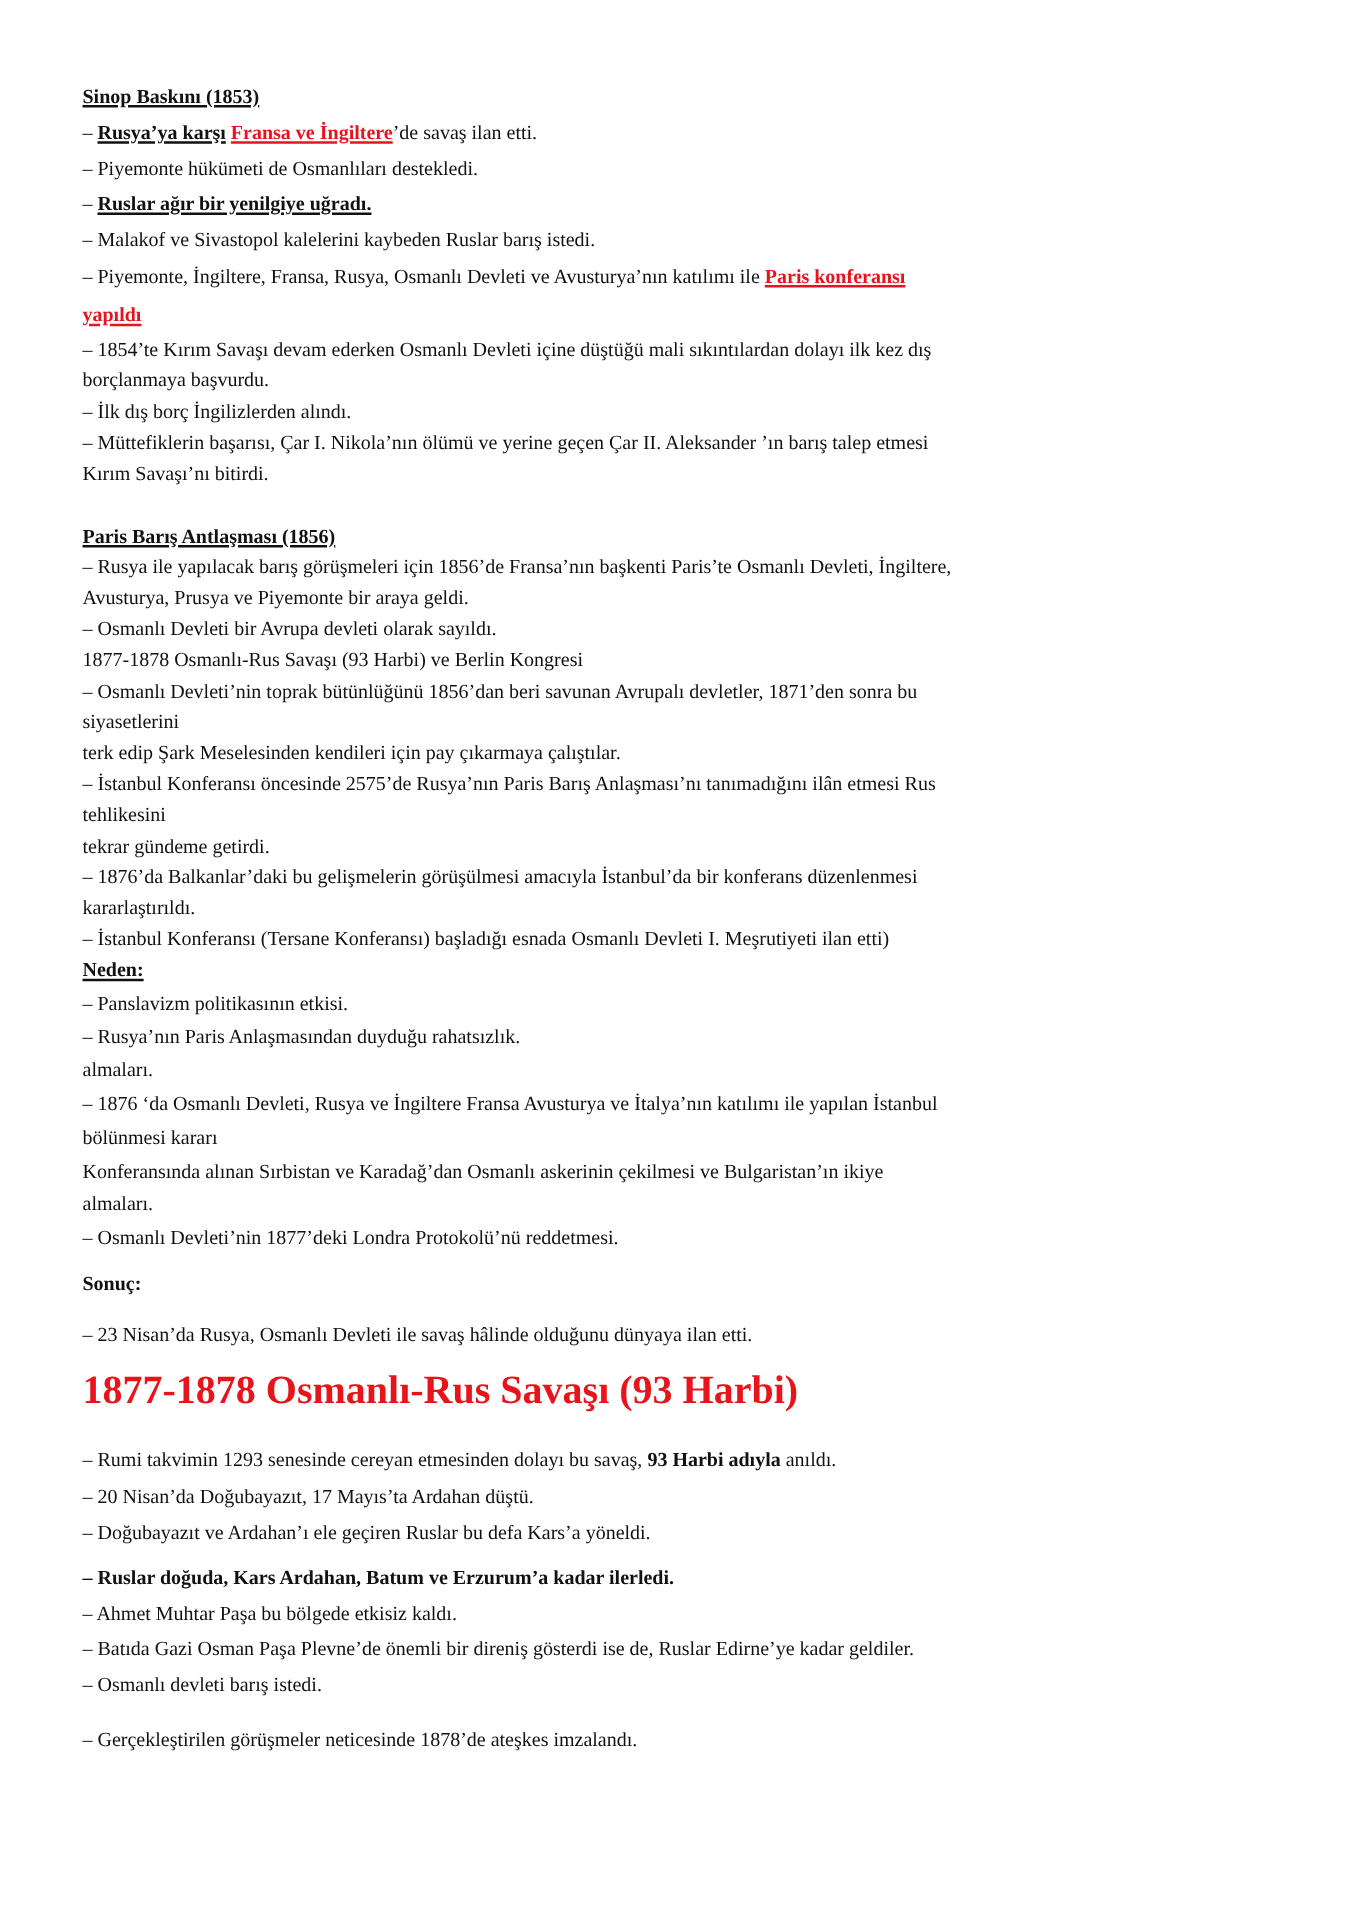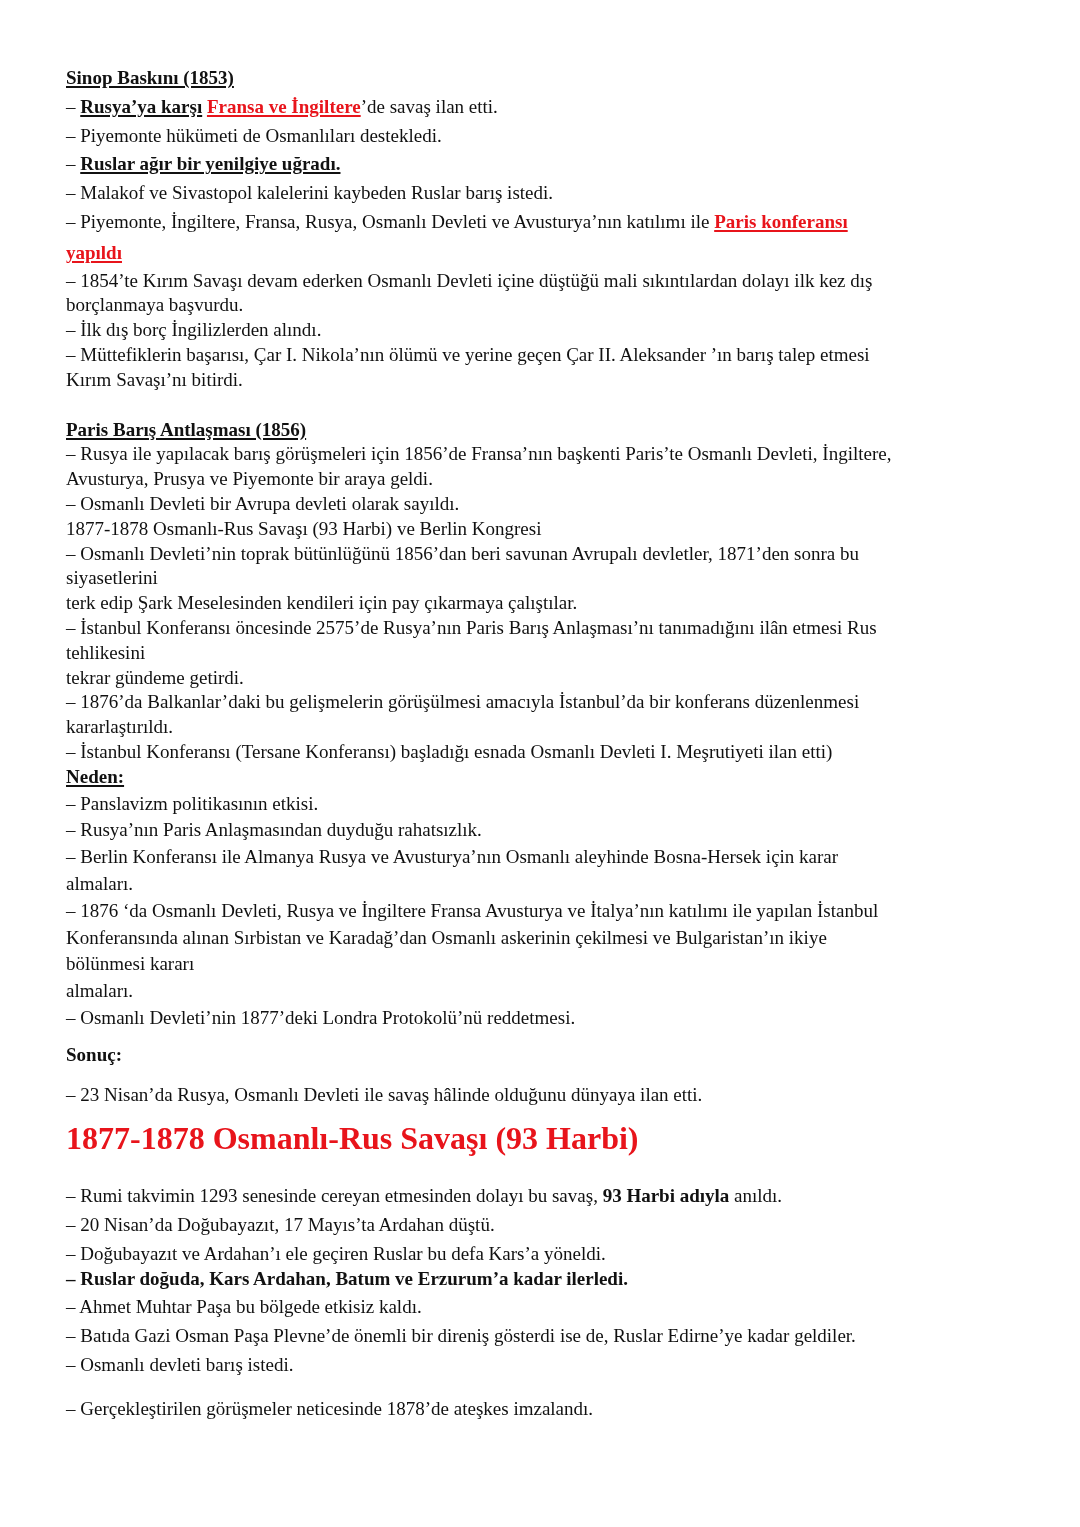--- a/index.html
+++ b/index.html
@@ -1,19 +1,19 @@
 <!DOCTYPE html>
 <html><head>
 <meta charset="utf-8">
 <style>
   html, body { margin: 0; padding: 0; background: #ffffff; }
   body { width: 1080px; height: 1527px; position: relative; overflow: hidden;
          font-family: "Liberation Serif", "DejaVu Serif", serif; color: #111; }
   .page { position: absolute; left: 66px; top: 66px; width: 960px; }
-  .line { font-size: 19px; line-height: 24.8px; white-space: nowrap; margin: 0; }
+  .line { font-size: 16px; line-height: 24.8px; white-space: nowrap; margin: 0; }
   .b { font-weight: bold; }
   .u { text-decoration: underline; text-decoration-thickness: 2px; text-underline-offset: 2px; }
   .red { color: #e8141b; }
   .big-title { font-size: 32px; line-height: 52px; font-weight: bold; color: #e8141b; margin: 4px 0 2px 0; white-space: nowrap; }
   .gap-s { height: 4px; }
   .gap-m { height: 25px; }
 </style>
 </head>
 <body>
 
@@ -50,41 +50,40 @@
     <p class="line">tekrar gündeme getirdi.</p>
     <p class="line">– 1876’da Balkanlar’daki bu gelişmelerin görüşülmesi amacıyla İstanbul’da bir konferans düzenlenmesi</p>
     <p class="line">kararlaştırıldı.</p>
     <p class="line">– İstanbul Konferansı (Tersane Konferansı) başladığı esnada Osmanlı Devleti I. Meşrutiyeti ilan etti)</p>
   </section>
 
   <section>
     <p class="line b u">Neden:</p>
     <p class="line" style="margin-top:2px">– Panslavizm politikasının etkisi.</p>
     <p class="line" style="margin-top:2px">– Rusya’nın Paris Anlaşmasından duyduğu rahatsızlık.</p>
-    <p class="line" style="margin-top:2px">– Berlin Konferansı ile Almanya Rusya ve Avusturya’nın Osmanlı aleyhinde Bosna-Hersek için karar</p>
     <p class="line" style="margin-top:2px">almaları.</p>
     <p class="line" style="margin-top:2px">– 1876 ‘da Osmanlı Devleti, Rusya ve İngiltere Fransa Avusturya ve İtalya’nın katılımı ile yapılan İstanbul</p>
+    <p class="line" style="margin-top:2px">bölünmesi kararı</p>
     <p class="line" style="margin-top:2px">Konferansında alınan Sırbistan ve Karadağ’dan Osmanlı askerinin çekilmesi ve Bulgaristan’ın ikiye</p>
-    <p class="line" style="margin-top:2px">bölünmesi kararı</p>
     <p class="line" style="margin-top:2px">almaları.</p>
     <p class="line" style="margin-top:2px">– Osmanlı Devleti’nin 1877’deki Londra Protokolü’nü reddetmesi.</p>
   </section>
 
   <div class="gap-s" style="height:12px"></div>
 
   <section>
     <p class="line b">Sonuç:</p>
     <p class="line" style="margin-top:16px">– 23 Nisan’da Rusya, Osmanlı Devleti ile savaş hâlinde olduğunu dünyaya ilan etti.</p>
   </section>
 
   <section>
     <h1 class="big-title">1877-1878 Osmanlı-Rus Savaşı (93 Harbi)</h1>
     <p class="line" style="margin-top:20px"><span>– Rumi takvimin 1293 senesinde cereyan etmesinden dolayı bu savaş, </span><span class="b">93 Harbi adıyla</span><span> anıldı.</span></p>
     <p class="line" style="margin-top:4px">– 20 Nisan’da Doğubayazıt, 17 Mayıs’ta Ardahan düştü.</p>
     <p class="line" style="margin-top:4px">– Doğubayazıt ve Ardahan’ı ele geçiren Ruslar bu defa Kars’a yöneldi.</p>
-    <p class="line b" style="margin-top:0">– Ruslar doğuda, Kars Ardahan, Batum ve Erzurum’a kadar ilerledi.</p>
+    <p class="line b" style="margin-top:11px">– Ruslar doğuda, Kars Ardahan, Batum ve Erzurum’a kadar ilerledi.</p>
     <p class="line" style="margin-top:4px">– Ahmet Muhtar Paşa bu bölgede etkisiz kaldı.</p>
     <p class="line" style="margin-top:4px">– Batıda Gazi Osman Paşa Plevne’de önemli bir direniş gösterdi ise de, Ruslar Edirne’ye kadar geldiler.</p>
     <p class="line" style="margin-top:4px">– Osmanlı devleti barış istedi.</p>
     <p class="line" style="margin-top:19px">– Gerçekleştirilen görüşmeler neticesinde 1878’de ateşkes imzalandı.</p>
   </section>
 
 </div>
 
 </body></html>

